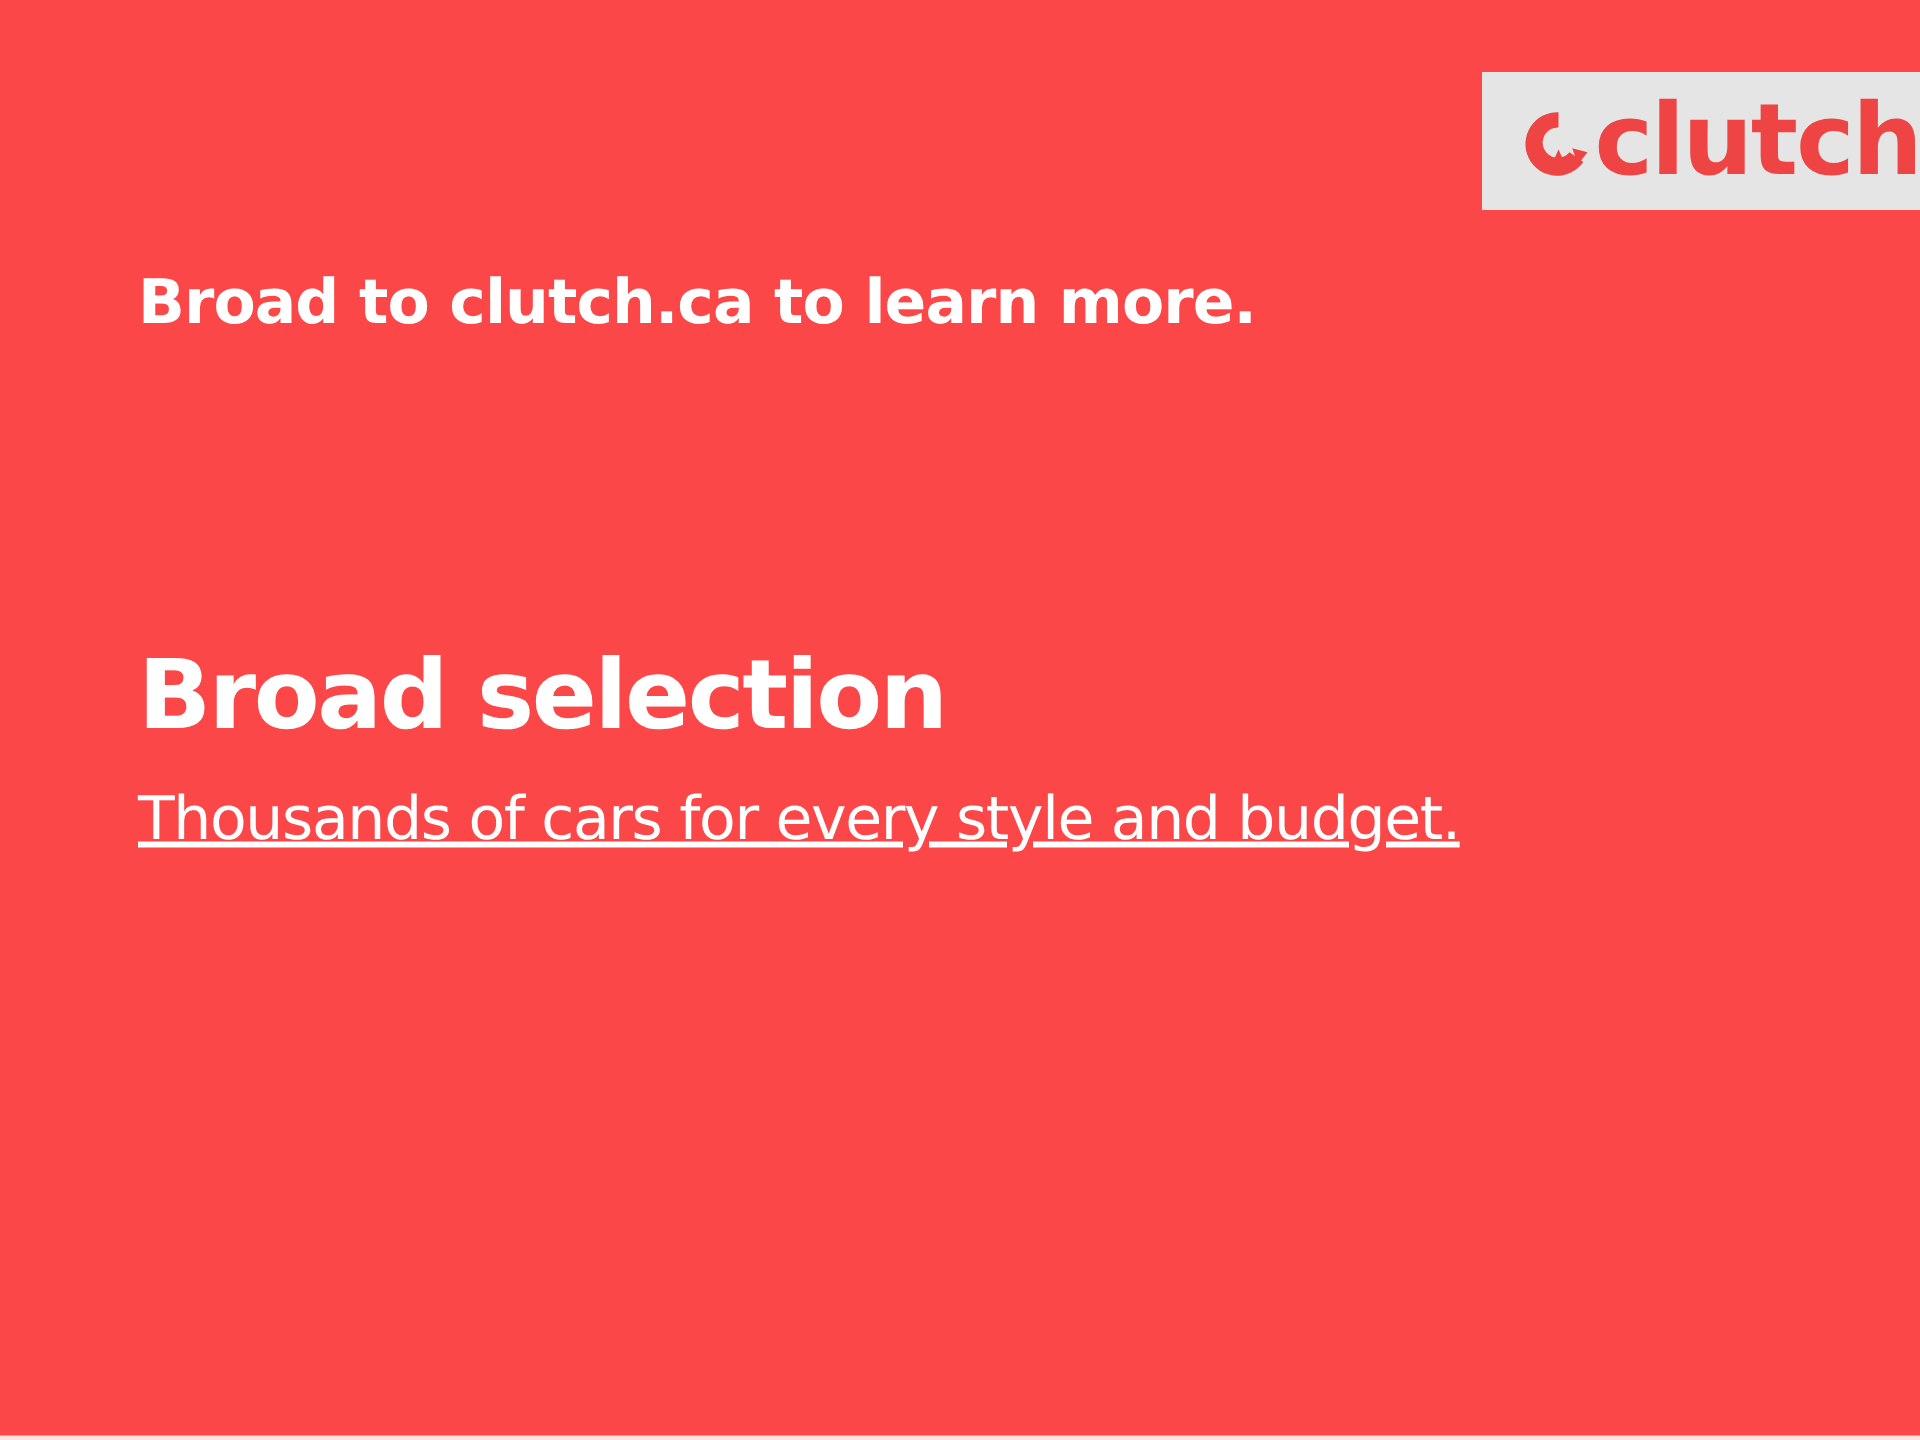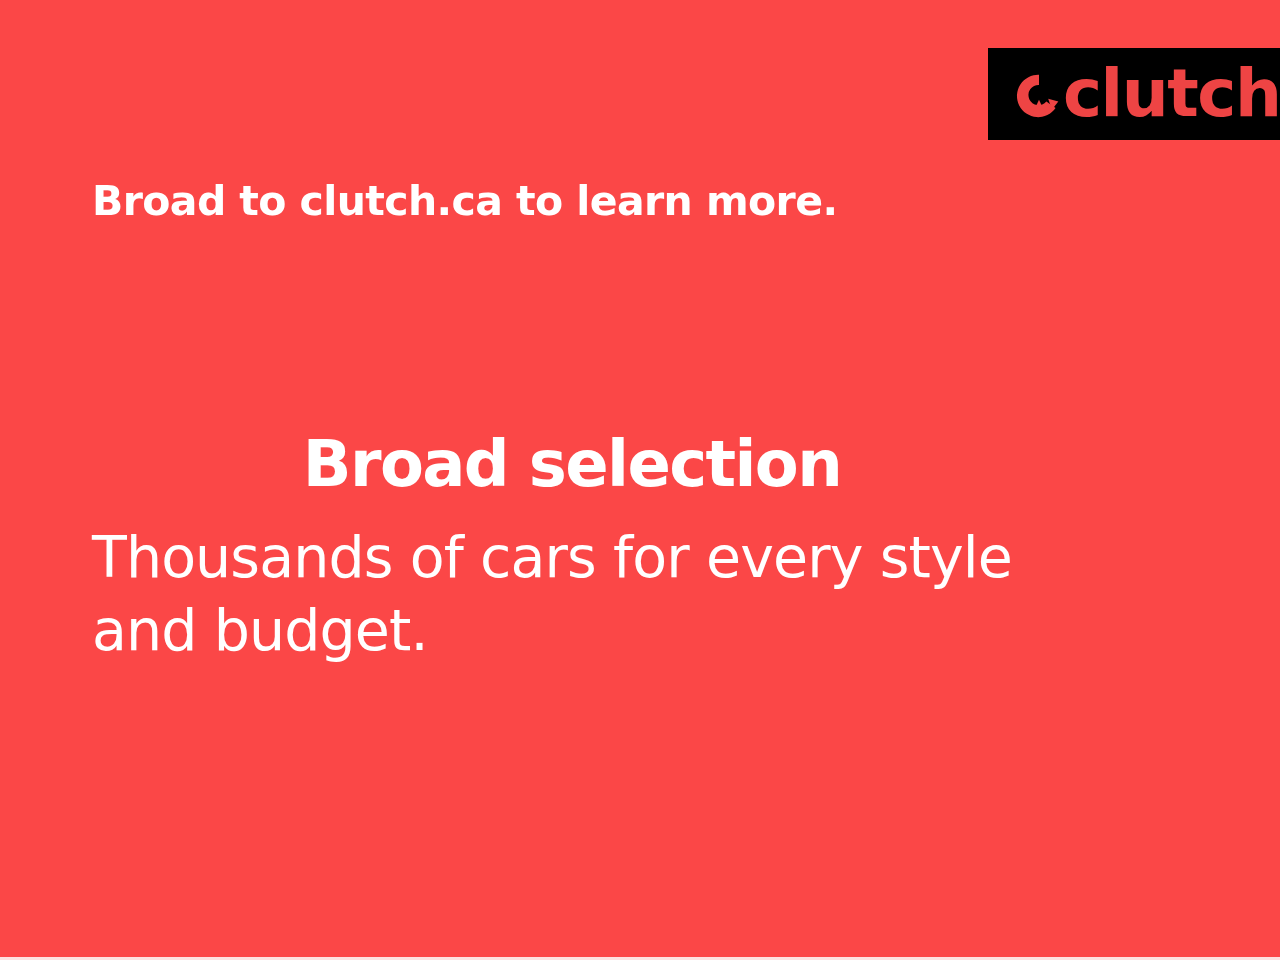--- a/index.html
+++ b/index.html
@@ -22,21 +22,21 @@
     overflow: hidden;
   }
 
   
   .logo-plate {
     position: absolute;
     left: 988px;
     top: 48px;
     width: 292px;
     height: 92px;
-    background: #000000;
+    background: #e5e5e5;
     display: flex;
     align-items: center;
     justify-content: flex-start;
     padding-left: 28px;
     box-sizing: border-box;
   }
 
   .logo-lockup {
     display: flex;
     align-items: center;
@@ -86,32 +86,32 @@
 
   .headline {
     font-family: "DejaVu Sans", "Liberation Sans", sans-serif;
     font-size: 64px;
     font-weight: bold;
     color: #ffffff;
     letter-spacing: -1.6px;
     line-height: 1.02;
     margin: 0;
     white-space: nowrap;
-    text-align: center;
   }
 
   .subcopy {
     font-family: "DejaVu Sans", "Liberation Sans", sans-serif;
-    font-size: 57px;
+    font-size: 40px;
     font-weight: normal;
     color: #ffffff;
     letter-spacing: -0.9px;
     line-height: 1.28;
     margin: 24px 0 0 0;
     max-width: 920px;
+    text-decoration: underline;
   }
 
   
   .bottom-edge {
     position: absolute;
     left: 0;
     bottom: 0;
     width: 1280px;
     height: 3px;
     background: #fde2e0;

